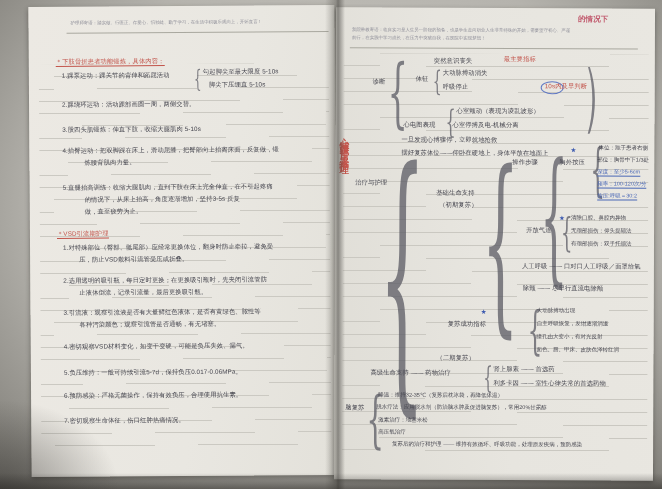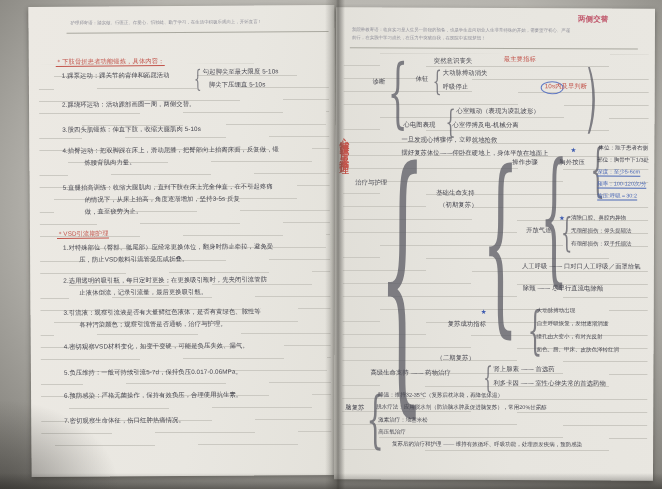--- a/index.html
+++ b/index.html
@@ -52,31 +52,31 @@
     <span class="t" style="left:33px;top:178px;">5.直腿抬高训练：收缩大腿肌肉，直到下肢在床上完全伸直，在不引起疼痛</span>
     <span class="t" style="left:55px;top:190px;">的情况下，从床上抬高，角度逐渐增加，坚持3-5s 反复</span>
     <span class="t" style="left:55px;top:202px;">做，直至疲劳为止。</span>
 
     <span class="t rd ul" style="left:27px;top:224px;">＊VSD引流期护理</span>
     <span class="t" style="left:33px;top:238px;">1.对特殊部位（臀部、骶尾部）应经常更换体位，翻身时防止牵拉，避免受</span>
     <span class="t" style="left:49px;top:250px;">压，防止VSD敷料引流管受压或折叠。</span>
     <span class="t" style="left:33px;top:271px;">2.选用透明的吸引瓶，每日定时更换；在更换吸引瓶时，先夹闭引流管防</span>
     <span class="t" style="left:49px;top:283px;">止液体倒流，记录引流量，最后更换吸引瓶。</span>
     <span class="t" style="left:33px;top:303px;">3.引流液：观察引流液是否有大量鲜红色液体，是否有黄绿色、脓性等</span>
-    <span class="t" style="left:49px;top:315px;">各种污染颜色；观察引流管是否通畅，治疗与护理。</span>
+    <span class="t" style="left:49px;top:315px;">各种污染颜色；观察引流管是否通畅，有无堵塞。</span>
     <span class="t" style="left:33px;top:337px;">4.密切观察VSD材料变化，如变干变硬，可能是负压失效、漏气。</span>
     <span class="t" style="left:33px;top:363px;">5.负压维持：一般可持续引流5-7d，保持负压0.017-0.06MPa。</span>
     <span class="t" style="left:33px;top:386px;">6.预防感染：严格无菌操作，保持有效负压，合理使用抗生素。</span>
     <span class="t" style="left:33px;top:411px;">7.密切观察生命体征，伤口红肿热痛情况。</span>
   </div>
 
   <div class="page page-right">
     <div class="rules" style="left:8px;right:6px;top:46px;height:408px;
       background:repeating-linear-gradient(to bottom,transparent 0,transparent 12px,#cac8c1 12px,#cac8c1 12.8px);"></div>
-    <span class="t pk" style="left:242px;top:7px;font-size:7.5px;font-weight:bold;">两侧交替</span>
+    <span class="t pk" style="left:242px;top:7px;font-size:7.5px;font-weight:bold;">的情况下</span>
     <span class="t hdr" style="left:16px;top:20px;">我院带教寄语：临床实习是人生另一阶段的预备，也是学生走向职业人生非常特殊的开始，需要坚守初心、严谨</span>
     <span class="t hdr" style="left:16px;top:28px;">前行，在实践中学习成长，在压力中突破自我，在医院中实现梦想！</span>
     <div class="hline" style="left:14px;top:40px;width:288px;"></div>
 
     <span class="t" style="left:37px;top:71px;">诊断</span>
     <span class="br" style="left:52px;top:47px;font-size:76px;transform:scale(.42,1);">{</span>
     <span class="t" style="left:98px;top:50px;">突然意识丧失</span>
     <span class="t rd" style="left:168px;top:48px;">最主要指标</span>
     <span class="t" style="left:80px;top:68px;">体征</span>
     <span class="br" style="left:97px;top:60px;font-size:28px;transform:scale(.5,1);">{</span>

